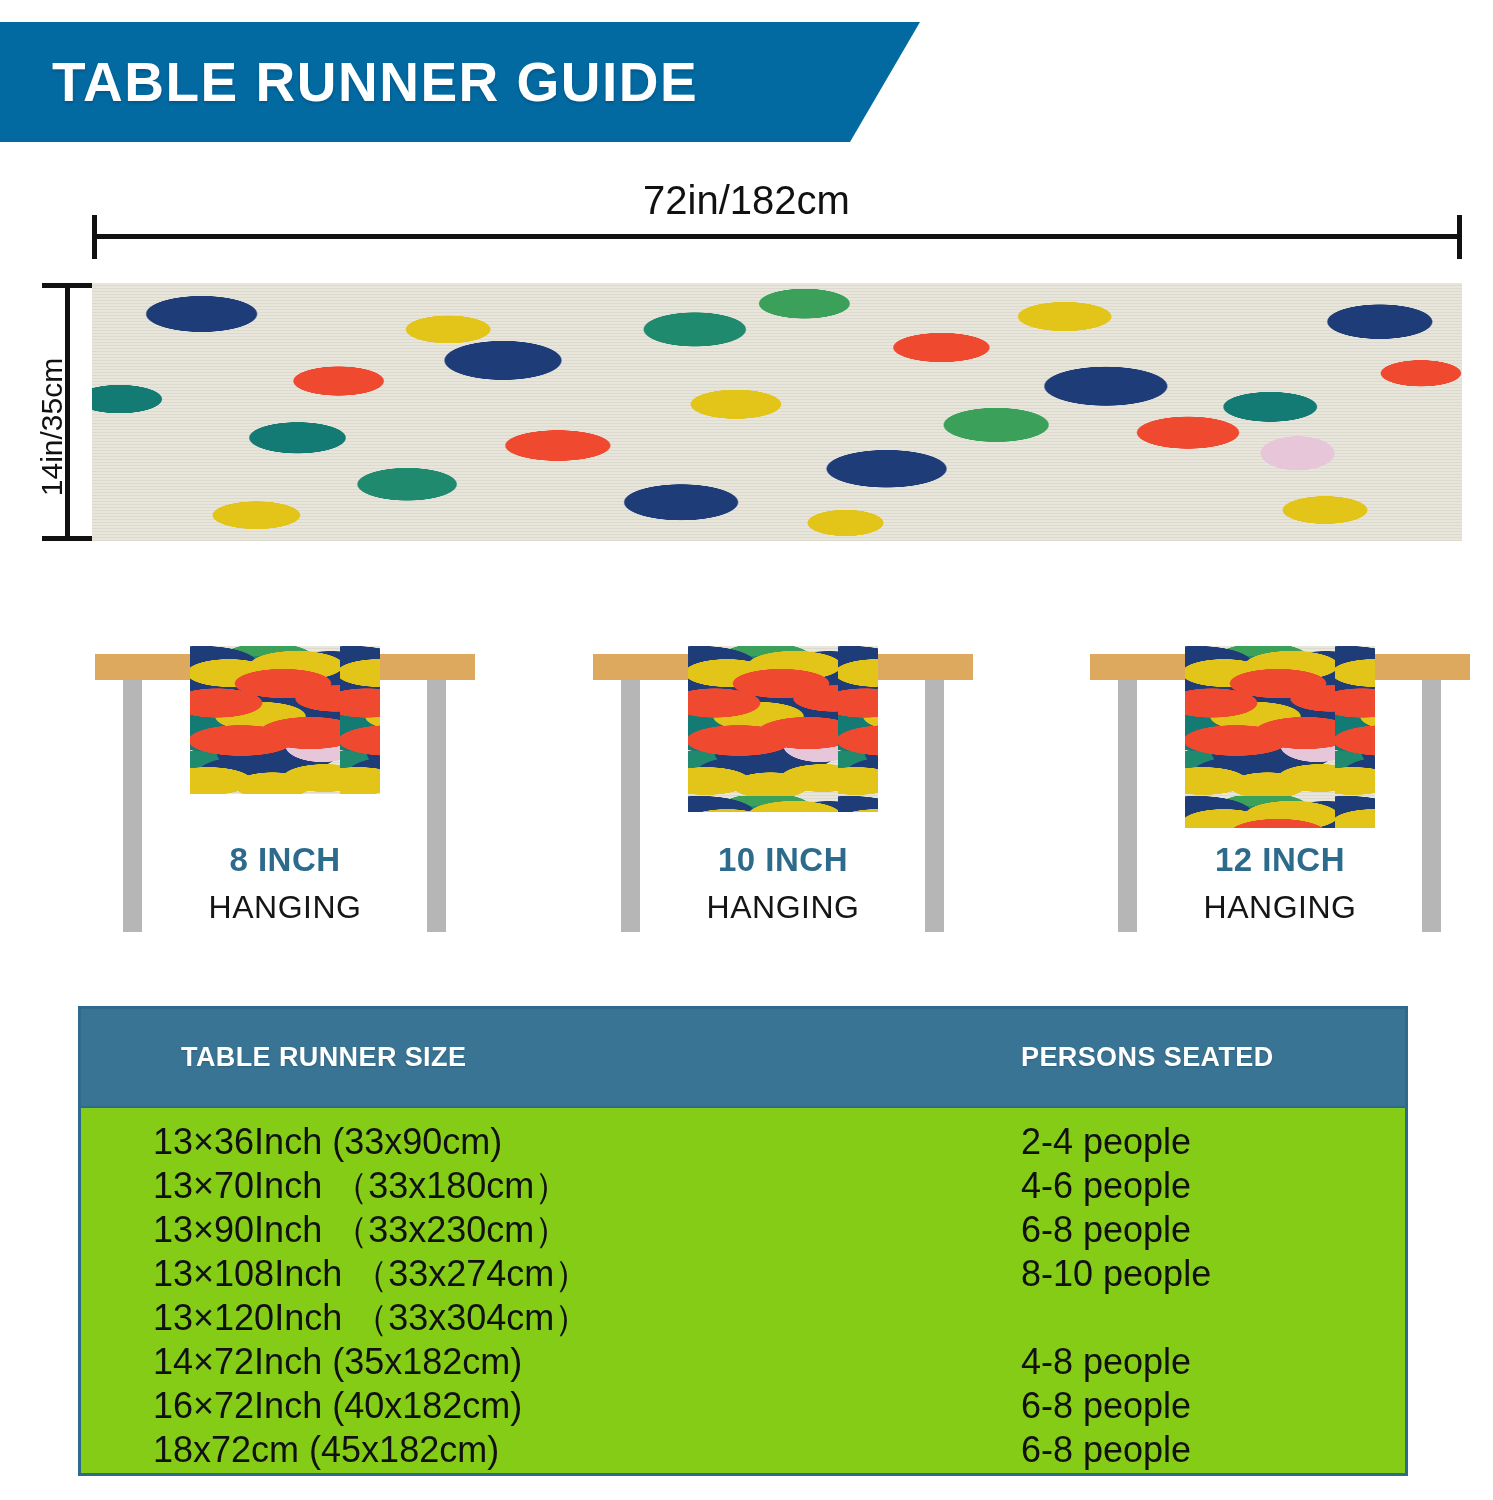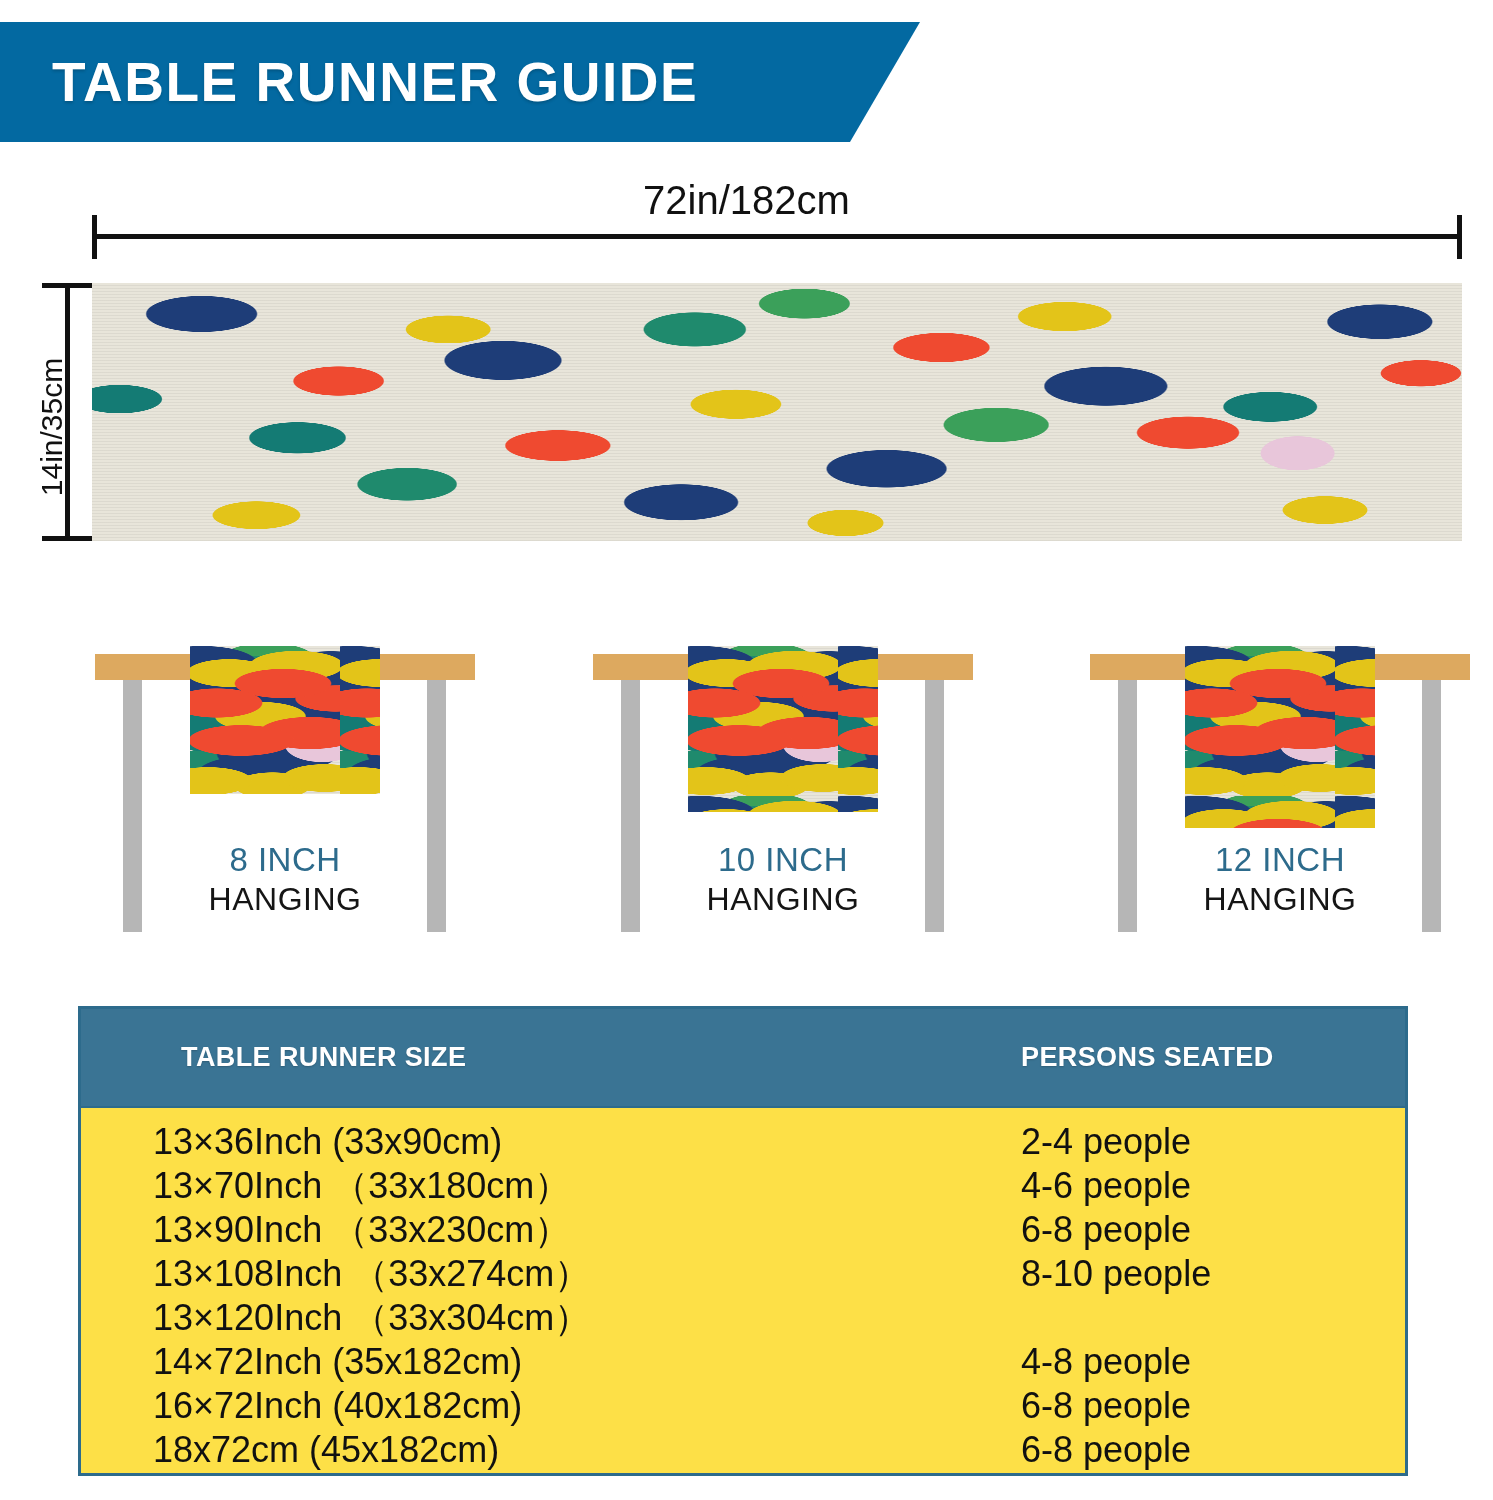--- a/index.html
+++ b/index.html
@@ -125,31 +125,31 @@
     background-size:150px 150px;
   }
 
   .hang-label{
     position:absolute;left:0;width:380px;text-align:center;
   }
   .hang-label.l8{top:205px;}
   .hang-label.l10{top:205px;}
   .hang-label.l12{top:205px;}
   .hang-label .big{
-    display:block;font-size:33px;font-weight:normal;color:#2d6b8c;letter-spacing:.5px;
+    display:block;font-size:33px;font-weight:bold;color:#2d6b8c;letter-spacing:.5px;
   }
   .hang-label .sub{
-    display:block;font-size:32px;color:#151515;letter-spacing:.5px;margin-top:2px;
+    display:block;font-size:32px;color:#151515;letter-spacing:.5px;margin-top:10px;
   }
 
   
   .size-table{
     position:absolute;left:78px;top:1006px;width:1330px;height:470px;
     border:3px solid #2d6b8c;
-    background:#fde047;
+    background:#84cc16;
     box-sizing:border-box;
   }
   .size-thead{
     height:97px;background:#3a7494;
     display:flex;align-items:center;
     border-bottom:2px solid #2d6b8c;
   }
   .th{
     color:#ffffff;font-size:27px;font-weight:bold;letter-spacing:.4px;
     text-shadow:0 1px 2px rgba(0,0,0,.2);

